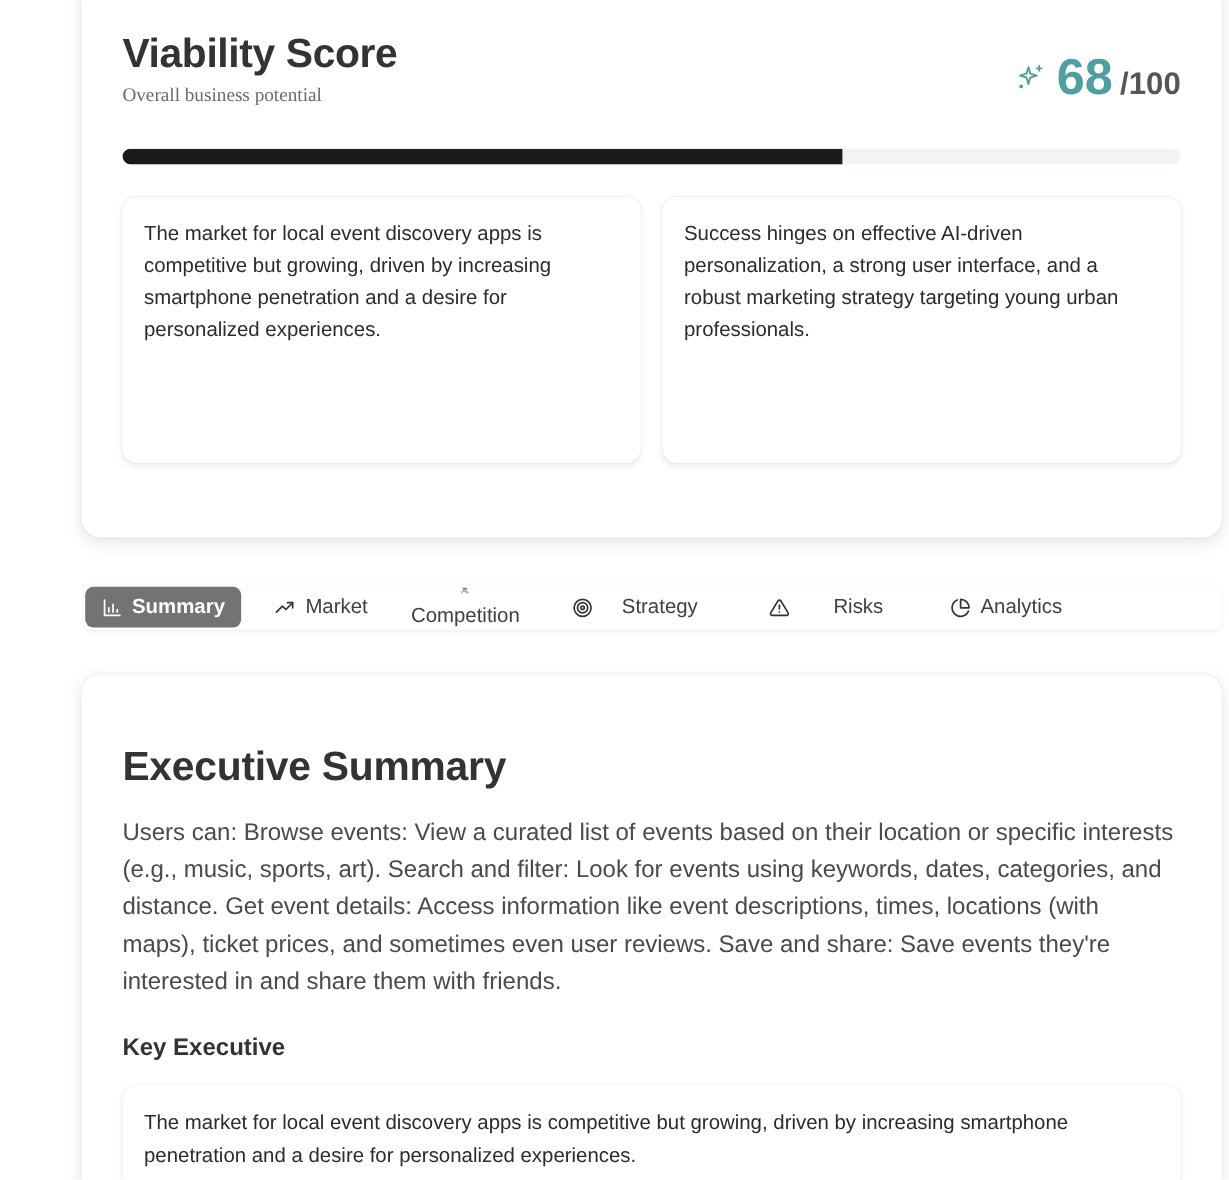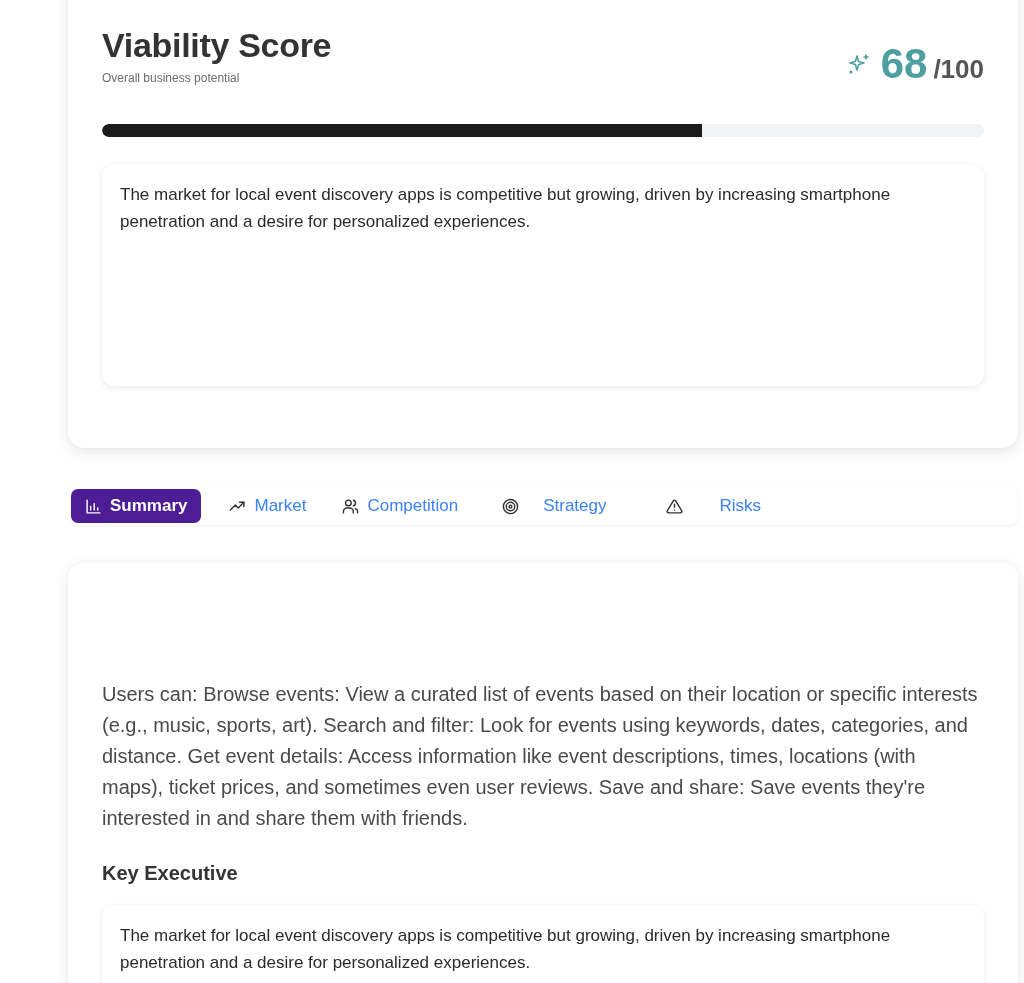--- a/index.html
+++ b/index.html
@@ -16,21 +16,21 @@
     position: absolute; left: 38px; top: -20px; width: 950px; height: 468px;
     background: #fff; border-radius: 16px;
     box-shadow: 0 4px 14px rgba(0,0,0,0.10), 0 0 2px rgba(0,0,0,0.05);
   }
   .score-title {
     position: absolute; left: 34px; top: 46px;
     font-size: 34px; font-weight: 700; color: #333; letter-spacing: -0.3px;
   }
   .score-subtitle {
     position: absolute; left: 34px; top: 91px;
-    font-size: 12px; color: #6b6b6b;
+    font-size: 16px; color: #6b6b6b; font-family: Liberation Serif, serif;
   }
   .score-value-wrap {
     position: absolute; right: 34px; top: 60px;
     display: flex; align-items: baseline; gap: 6px;
   }
   .sparkle { width: 24px; height: 24px; align-self: center; margin-right: 4px; }
   .score-value { font-size: 42px; font-weight: 700; color: #4e9fa2; }
   .score-max { font-size: 26px; font-weight: 700; color: #555; }
 
   .progress-track {
@@ -53,29 +53,29 @@
   
   .tabs {
     position: absolute; left: 40px; top: 487px; width: 948px; height: 38px;
     border-radius: 8px;
     box-shadow: 0 1px 3px rgba(0,0,0,0.06);
     display: flex; align-items: center;
   }
   .tab {
     display: flex; align-items: center; gap: 8px;
     height: 34px; padding: 0 14px;
-    font-size: 17px; color: #3b82f6; border-radius: 7px;
+    font-size: 17px; color: #404040; border-radius: 7px;
     cursor: pointer;
   }
   .tab svg { width: 17px; height: 17px; }
-  .tab.active { background: #4c1d95; color: #fff; font-weight: 700; }
+  .tab.active { background: #737373; color: #fff; font-weight: 700; }
   .tab.active svg { stroke: #fff; }
   .tab-summary { margin-left: 1px; }
   .tab-market { margin-left: 14px; }
-  .tab-competition { margin-left: 8px; }
+  .tab-competition { margin-left: 8px; flex-direction: column; }
   .tab-financial { margin-left: 4px; }
   .tab-strategy { margin-left: 16px; gap: 24px; }
   .tab-risks { margin-left: 32px; gap: 36px; }
   .tab-analytics { margin-left: 28px; }
 
   
   .summary-card {
     position: absolute; left: 38px; top: 562px; width: 950px; height: 460px;
     background: #fff; border-radius: 16px;
     box-shadow: 0 4px 14px rgba(0,0,0,0.10), 0 0 2px rgba(0,0,0,0.05);
@@ -118,20 +118,21 @@
       <span class="score-value">68</span>
       <span class="score-max">/100</span>
     </div>
 
     <div class="progress-track">
       <div class="progress-fill" id="progress-fill" style="width: 68%; background: rgb(27, 27, 27);"></div>
     </div>
 
     <div class="insight-row">
       <div class="insight-card">The market for local event discovery apps is competitive but growing, driven by increasing smartphone penetration and a desire for personalized experiences.</div>
+      <div class="insight-card">Success hinges on effective AI-driven personalization, a strong user interface, and a robust marketing strategy targeting young urban professionals.</div>
     </div>
   </section>
 
   <nav class="tabs">
     <div class="tab tab-summary active">
       <svg viewBox="0 0 24 24" fill="none" stroke="#333" stroke-width="2" stroke-linecap="round">
         <path d="M3 3v18h18"></path>
           <path d="M8 17v-5"></path>
           <path d="M13 17V8"></path>
           <path d="M18 17v-3"></path>
@@ -163,21 +164,29 @@
       <span>Strategy</span>
     </div>
     <div class="tab tab-risks">
       <svg viewBox="0 0 24 24" fill="none" stroke="#333" stroke-width="2" stroke-linecap="round" stroke-linejoin="round">
         <path d="M10.3 3.9L1.8 18a2 2 0 0 0 1.7 3h17a2 2 0 0 0 1.7-3L13.7 3.9a2 2 0 0 0-3.4 0z"></path>
           <path d="M12 9v4"></path>
           <path d="M12 17h.01"></path>
       </svg>
       <span>Risks</span>
     </div>
+    <div class="tab tab-analytics">
+      <svg viewBox="0 0 24 24" fill="none" stroke="#333" stroke-width="2" stroke-linecap="round" stroke-linejoin="round">
+        <path d="M21.2 15.9A10 10 0 1 1 8 2.8"></path>
+          <path d="M22 12A10 10 0 0 0 12 2v10z"></path>
+      </svg>
+      <span>Analytics</span>
+    </div>
   </nav>
 
   <section class="summary-card">
+    <h2 class="summary-title">Executive Summary</h2>
     <p class="summary-body">Users can: Browse events: View a curated list of events based on their location or specific interests (e.g., music, sports, art). Search and filter: Look for events using keywords, dates, categories, and distance. Get event details: Access information like event descriptions, times, locations (with maps), ticket prices, and sometimes even user reviews. Save and share: Save events they're interested in and share them with friends.</p>
     <h3 class="key-insights-heading">Key Executive</h3>
     <div class="key-insight-card">The market for local event discovery apps is competitive but growing, driven by increasing smartphone penetration and a desire for personalized experiences.</div>
   </section>
 
 </div>
 
 </body></html>

